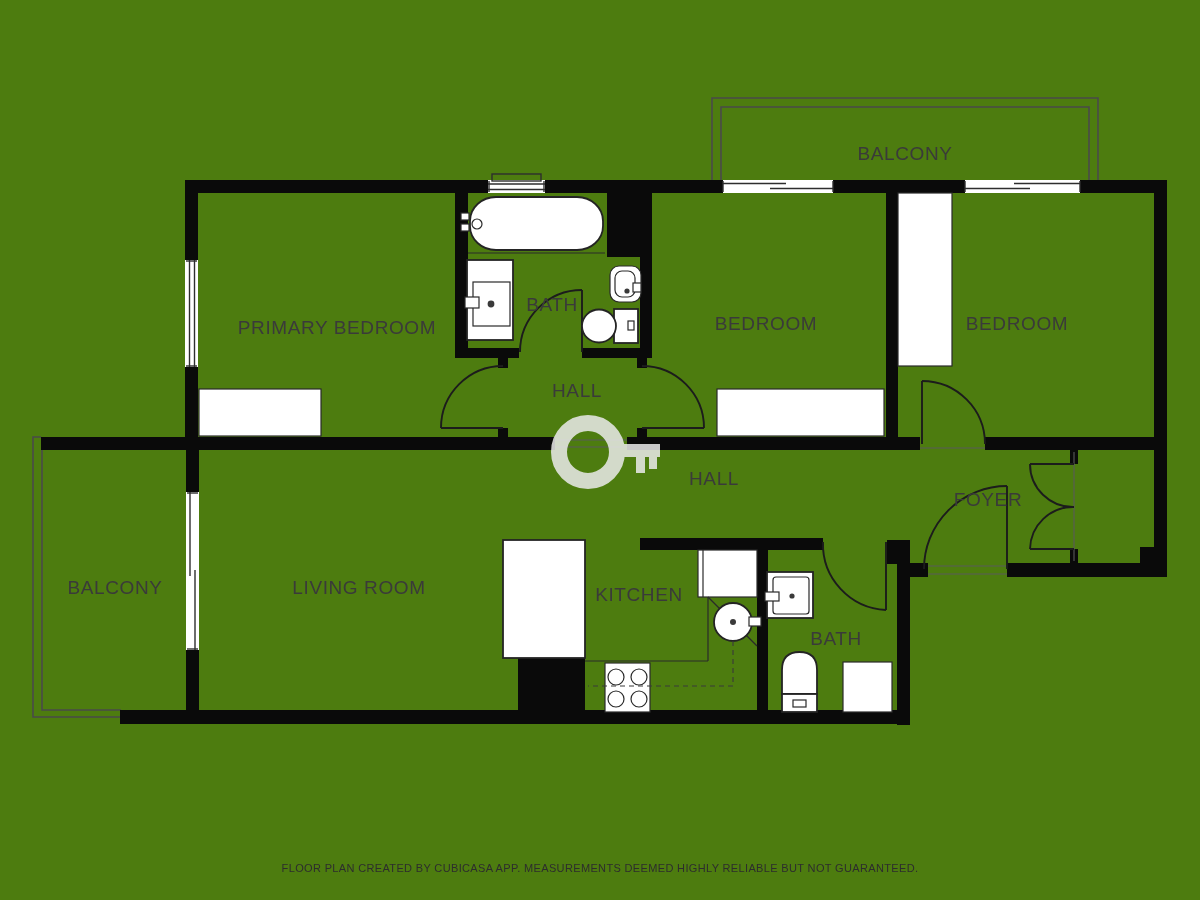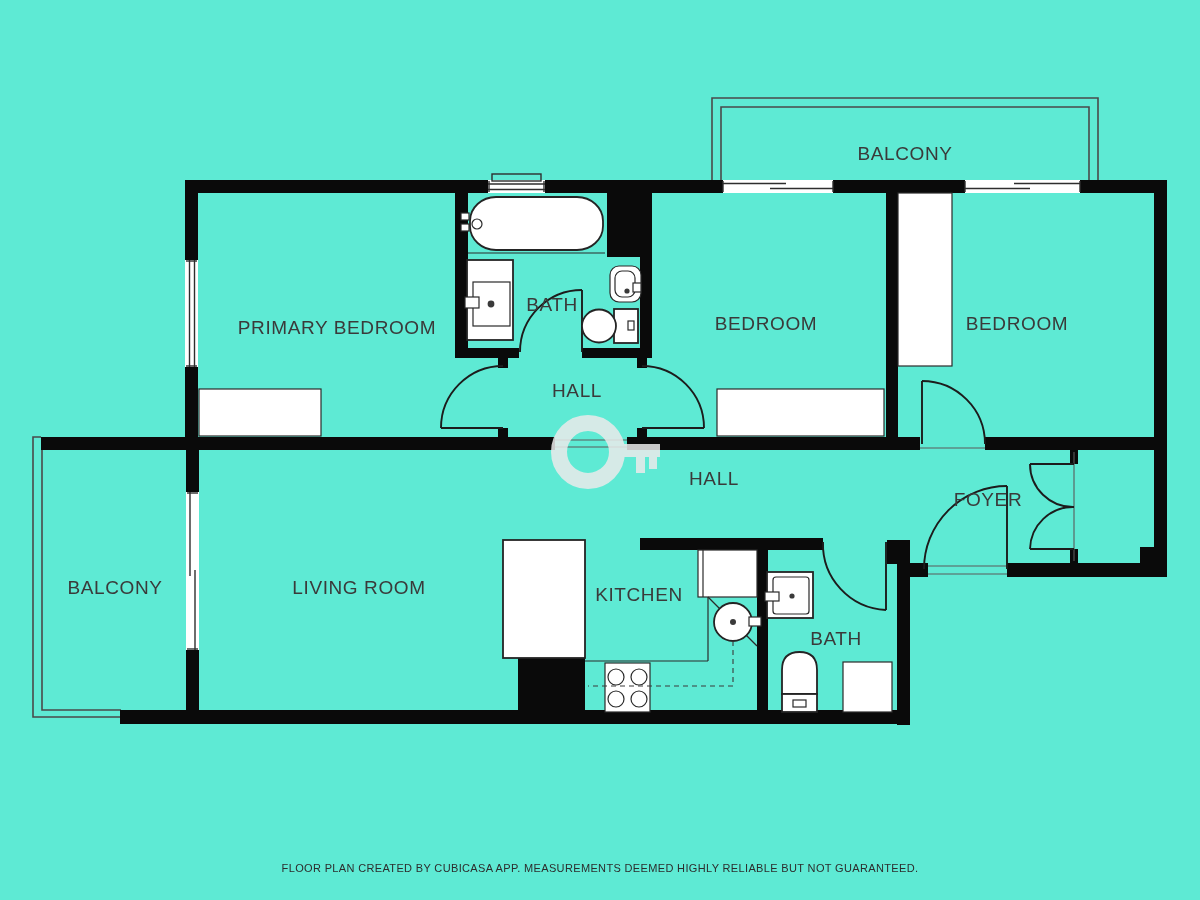--- a/index.html
+++ b/index.html
@@ -1,16 +1,16 @@
 <!DOCTYPE html>
 <html><head>
 <meta charset="utf-8">
 <style>
   html,body{margin:0;padding:0;background:#fff;}
-  .page{position:relative;width:1200px;height:900px;background:#5eead4;overflow:hidden;
+  .page{position:relative;width:1200px;height:900px;background:#4d7c0f;overflow:hidden;
         font-family:"Liberation Sans", sans-serif;}
   svg{display:block;}
   .wall{fill:#0a0a0a;stroke:none;}
   .rail{stroke:#4a4a4a;stroke-width:1.6;fill:none;}
   .win{stroke:#2e2e2e;stroke-width:1.4;fill:none;}
   .winfill{fill:#ffffff;stroke:none;}
   .door{stroke:#1c1c1c;stroke-width:1.9;fill:none;}
   .thr{stroke:#5a5a5a;stroke-width:1.1;fill:none;}
   .fix{stroke:#242424;stroke-width:1.8;fill:#ffffff;}
   .fixthin{stroke:#2a2a2a;stroke-width:1.2;fill:#ffffff;}

